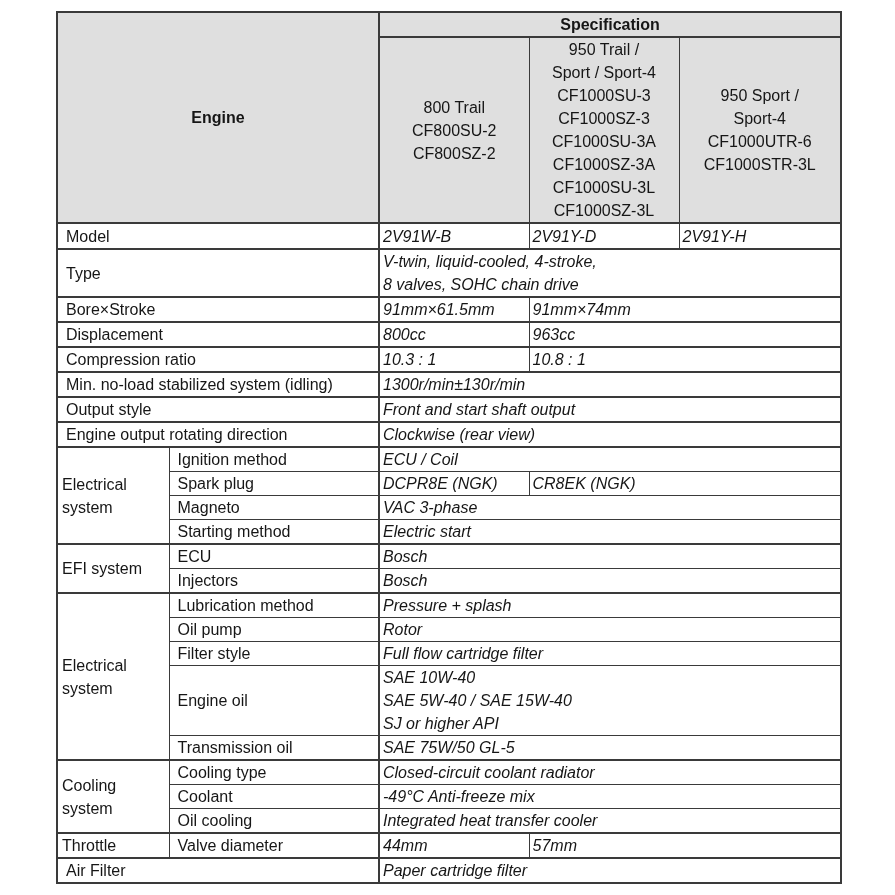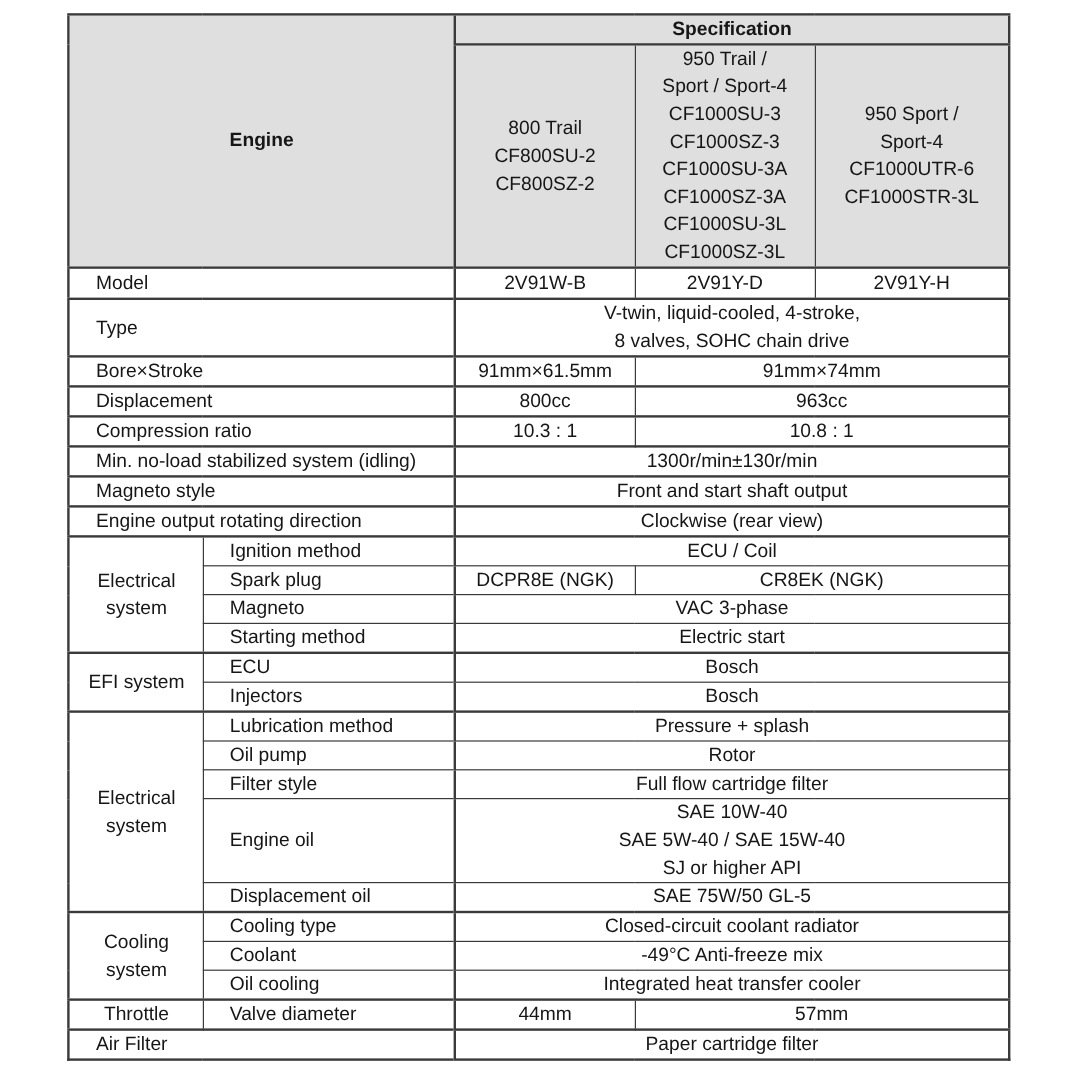--- a/index.html
+++ b/index.html
@@ -47,31 +47,32 @@
   tr.thick > td, tr.thick > th { border-top-width: 2px; }
   .vmain { border-left-width: 2px; }
   .hdr {
     background: #dfdfdf;
     text-align: center;
     white-space: pre-line;
   }
   .bold { font-weight: bold; }
   .lbl {
     text-align: left;
-    padding-left: 22px;
+    padding-left: 8px;
     white-space: nowrap;
   }
   .grp {
-    text-align: center;
+    text-align: left;
     padding-left: 4px;
     white-space: normal;
   }
   .val {
-    text-align: center;
+    text-align: left;
     white-space: pre-line;
+    font-style: italic;
   }
 </style>
 </head>
 <body>
 
 <div class="sheet">
   <table class="spec">
     <colgroup>
       <col style="width:112px">
       <col style="width:210px">
@@ -133,21 +134,21 @@
         <td class="val vmain">10.3 : 1</td>
         <td colspan="2" class="val">10.8 : 1</td>
       </tr>
 
       <tr class="thick">
         <td colspan="2" class="lbl">Min. no-load stabilized system (idling)</td>
         <td colspan="3" class="val vmain">1300r/min±130r/min</td>
       </tr>
 
       <tr class="thick">
-        <td colspan="2" class="lbl">Magneto style</td>
+        <td colspan="2" class="lbl">Output style</td>
         <td colspan="3" class="val vmain">Front and start shaft output</td>
       </tr>
 
       <tr class="thick">
         <td colspan="2" class="lbl">Engine output rotating direction</td>
         <td colspan="3" class="val vmain">Clockwise (rear view)</td>
       </tr>
 
       <tr class="thick">
         <td rowspan="4" class="grp">Electrical system</td>
@@ -191,21 +192,21 @@
         <td class="lbl">Filter style</td>
         <td colspan="3" class="val vmain">Full flow cartridge filter</td>
       </tr>
       <tr class="r-oil">
         <td class="lbl">Engine oil</td>
         <td colspan="3" class="val vmain">SAE 10W-40
 SAE 5W-40 / SAE 15W-40
 SJ or higher API</td>
       </tr>
       <tr>
-        <td class="lbl">Displacement oil</td>
+        <td class="lbl">Transmission oil</td>
         <td colspan="3" class="val vmain">SAE 75W/50 GL-5</td>
       </tr>
 
       <tr class="thick">
         <td rowspan="3" class="grp">Cooling system</td>
         <td class="lbl">Cooling type</td>
         <td colspan="3" class="val vmain">Closed-circuit coolant radiator</td>
       </tr>
       <tr>
         <td class="lbl">Coolant</td>

